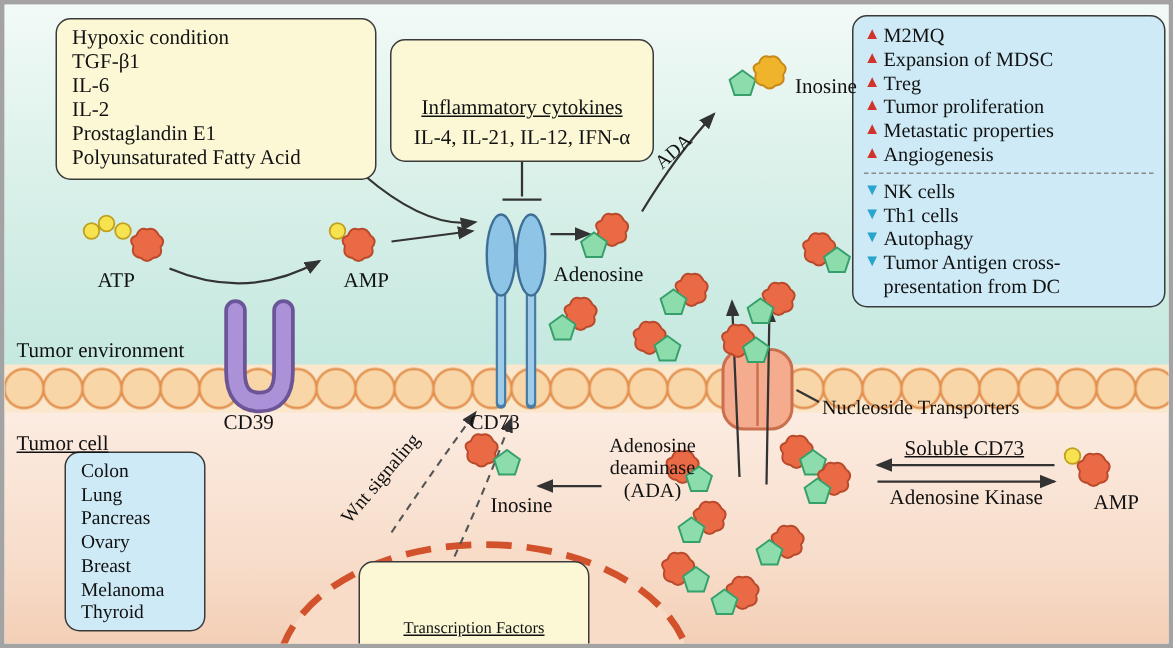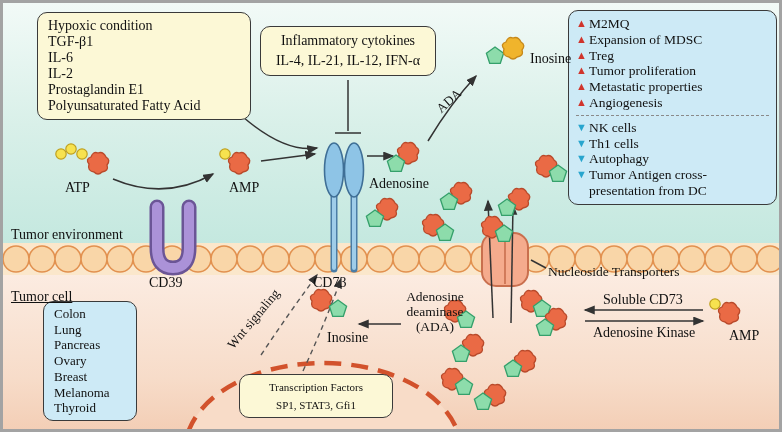--- a/index.html
+++ b/index.html
@@ -3,21 +3,21 @@
 <meta charset="utf-8">
 <style>
   html,body{margin:0;padding:0;background:#fff;}
   .canvas{position:relative;width:782px;height:432px;font-family:"Liberation Serif",serif;
           overflow:hidden;border:3px solid #a3a3a3;box-sizing:border-box;background:#fff;}
   .canvas svg{position:absolute;left:0;top:0;}
   .box{position:absolute;border:1.6px solid #3a3a3a;border-radius:10px;color:#111;box-sizing:border-box;}
   .yellow{background:#fcf8d6;}
   .blue{background:#cdeaf6;}
   .center{text-align:center;}
-  .u{}
+  .u{text-decoration:underline;margin-top:32px;}
   .lbl{position:absolute;font-size:14px;color:#111;white-space:nowrap;}
   .stimuli{left:34px;top:9px;width:214px;padding:5px 10px;font-size:14px;line-height:16px;}
   .cytokines{left:257px;top:23px;width:176px;padding:4px 6px;font-size:14px;line-height:20px;}
   .effects{left:565px;top:7px;width:209px;padding:5px 7px;font-size:13.5px;line-height:15.8px;}
   .erow{display:flex;align-items:flex-start;}
   .tri{width:13px;flex:0 0 13px;font-size:11px;}
   .up{color:#d0342c;}
   .down{color:#28a5ce;}
   .divider{border-top:1.6px dashed #8a8a8a;margin:4px 0;}
   .ttypes{left:40px;top:298px;width:94px;padding:4px 10px;font-size:13px;line-height:15.7px;}
@@ -276,18 +276,18 @@
 <div class="lbl" style="left:366px;top:173px;">Adenosine</div>
 <div class="lbl" style="left:527px;top:48px;">Inosine</div>
 <div class="lbl rot-ada" style="left:432px;top:90px;">ADA</div>
 <div class="lbl" style="left:146px;top:272px;">CD39</div>
 <div class="lbl" style="left:310px;top:272px;">CD73</div>
 <div class="lbl" style="left:545px;top:261px;font-size:13.5px;">Nucleoside Transporters</div>
 <div class="lbl deam" style="left:390px;top:286px;">Adenosine
 deaminase
 (ADA)</div>
 <div class="lbl" style="left:324px;top:327px;">Inosine</div>
-<div class="lbl" style="left:600px;top:289px;">Soluble CD73</div>
+<div class="lbl" style="left:600px;top:289px;text-decoration:underline;">Soluble CD73</div>
 <div class="lbl" style="left:590px;top:322px;">Adenosine Kinase</div>
 <div class="lbl" style="left:726px;top:325px;">AMP</div>
 <div class="lbl rot-wnt" style="left:214px;top:308px;">Wnt signaling</div>
 
 </div>
 
 </body></html>

